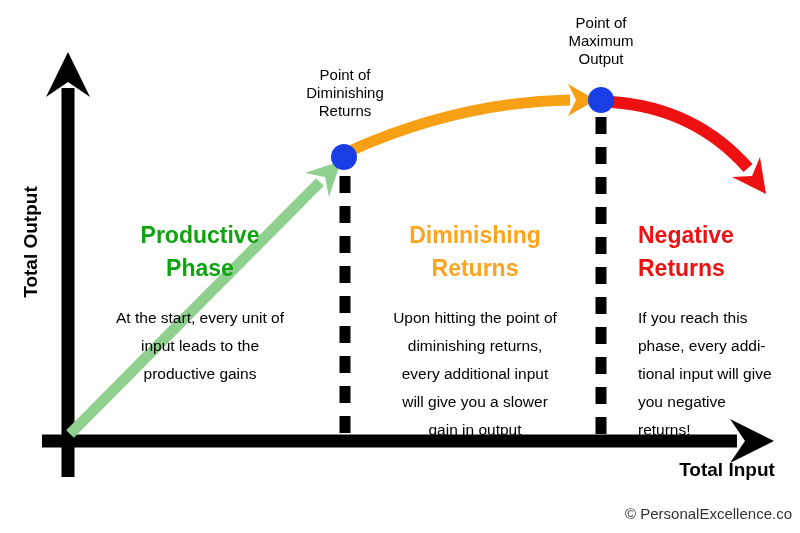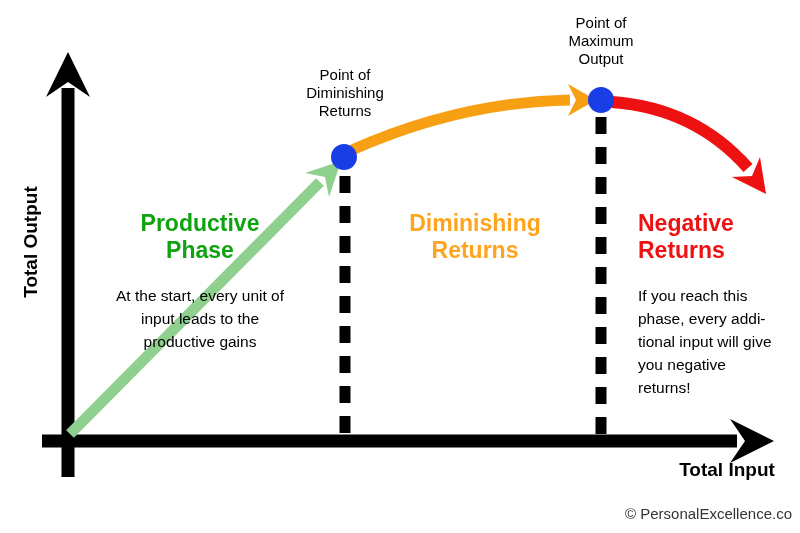--- a/index.html
+++ b/index.html
@@ -10,27 +10,29 @@
     background: #ffffff;
     overflow: hidden;
     font-family: "Liberation Sans", sans-serif;
     color: #000;
   }
   .layer-svg { position: absolute; left: 0; top: 0; }
   .txt { position: absolute; white-space: pre-line; }
   .phase-heading {
     font-weight: bold;
     font-size: 23px;
-    line-height: 27px;
+    line-height: 33px;
     text-align: center;
+    margin-top: 9px;
   }
   .phase-body {
     font-size: 15.5px;
-    line-height: 23px;
+    line-height: 28px;
     text-align: center;
+    margin-top: 20px;
   }
   .point-label {
     font-size: 15px;
     line-height: 18px;
     text-align: center;
   }
   .axis-label {
     font-weight: bold;
     font-size: 19px;
   }
@@ -82,20 +84,25 @@
 Output</div>
 
   <div class="txt phase-heading" style="left: 100px; top: 210px; width: 200px; color: rgb(15, 163, 15);">Productive
 Phase</div>
   <div class="txt phase-body" style="left:85px; top:284px; width:230px;">At the start, every unit of
 input leads to the
 productive gains</div>
 
   <div class="txt phase-heading" style="left: 375px; top: 210px; width: 200px; color: rgb(255, 164, 28);">Diminishing
 Returns</div>
+  <div class="txt phase-body" style="left:360px; top:284px; width:230px;">Upon hitting the point of
+diminishing returns,
+every additional input
+will give you a slower
+gain in output</div>
 
   <div class="txt phase-heading left-align" style="left: 638px; top: 210px; width: 170px; color: rgb(238, 17, 17);">Negative
 Returns</div>
   <div class="txt phase-body left-align" style="left:638px; top:284px; width:175px;">If you reach this
 phase, every addi-
 tional input will give
 you negative
 returns!</div>
 
   <div class="txt copyright" style="left: 590px; top: 505px; width: 202px; color: rgb(51, 51, 51);">© PersonalExcellence.co</div>

